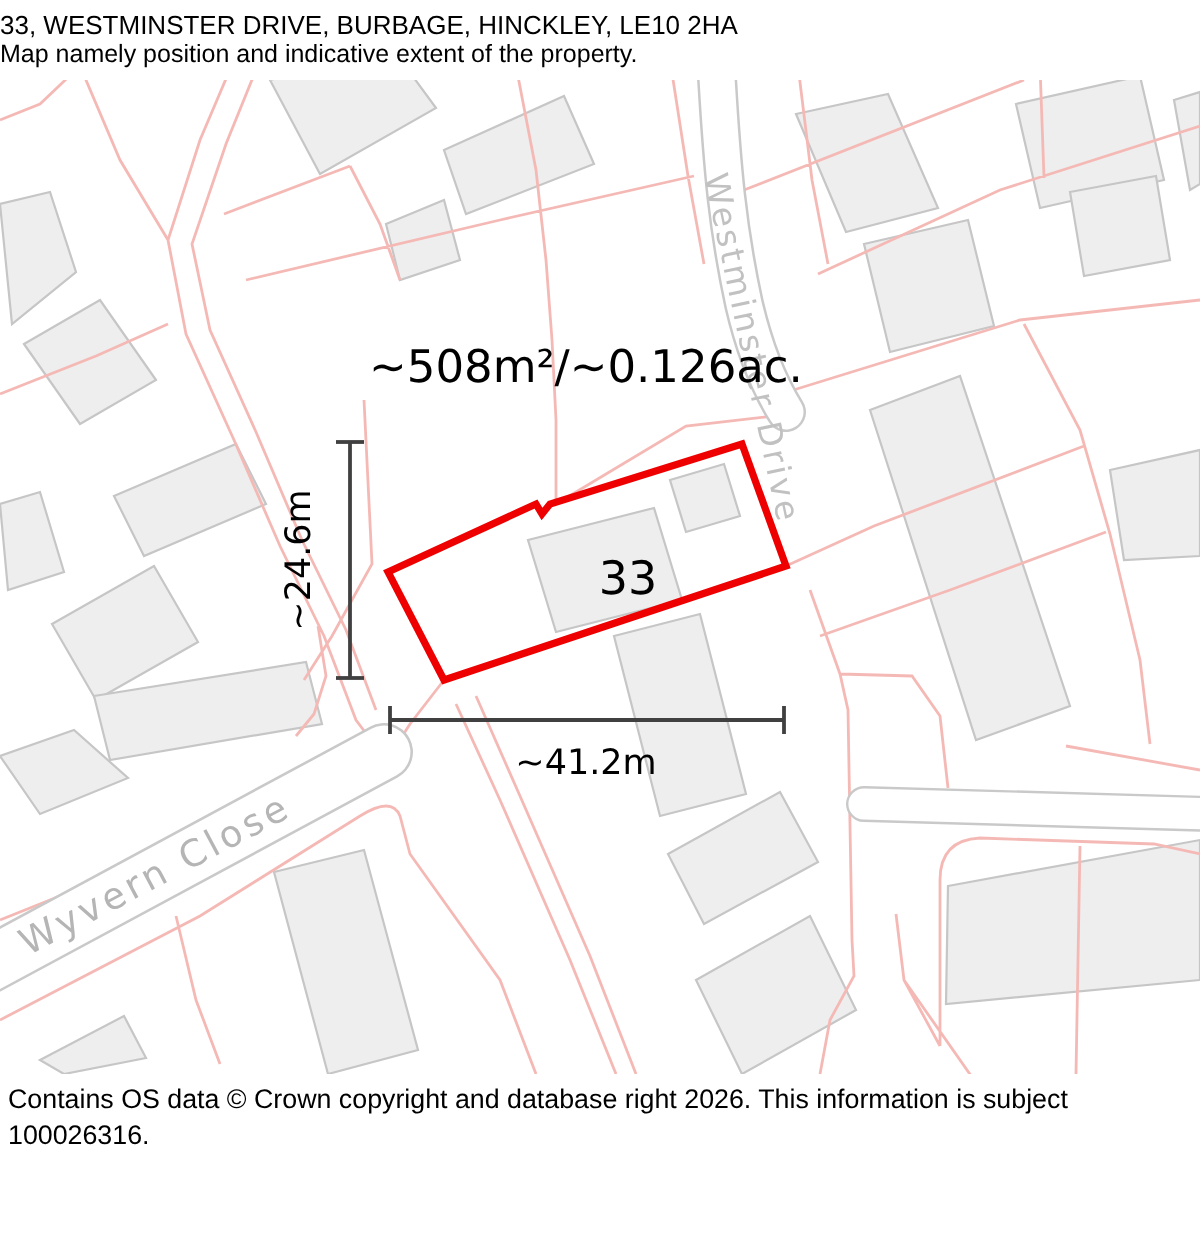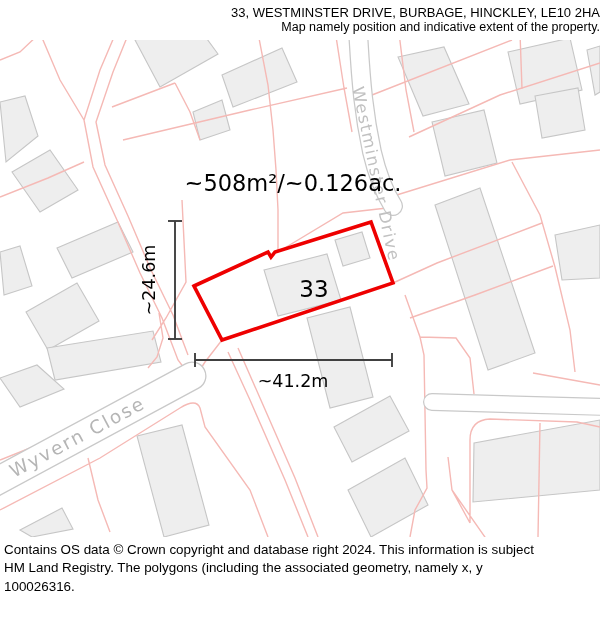--- a/index.html
+++ b/index.html
@@ -1,20 +1,20 @@
 <!DOCTYPE html>
 <html><head>
 <meta charset="utf-8">
 <style>
   html,body{margin:0;padding:0;}
   body{
     width:600px;height:625px;background:#ffffff;overflow:hidden;position:relative;
     font-family:"Liberation Sans", sans-serif;color:#000;
   }
-  .header{position:absolute;top:0;left:0;width:600px;height:40px;text-align:right;background:#fff;}
+  .header{position:absolute;top:0;left:0;width:600px;height:40px;text-align:left;background:#fff;}
   .header .title{font-size:13px;line-height:15px;padding-top:5px;letter-spacing:0;}
   .header .subtitle{font-size:12.5px;line-height:15px;}
   .map-wrap{position:absolute;top:40px;left:0;width:600px;height:497px;background:#fff;}
   svg{display:block;}
   svg text{font-family:"DejaVu Sans", sans-serif;}
   .footer{
     position:absolute;top:541px;left:4px;width:592px;
     font-size:13.4px;line-height:18.4px;color:#000;text-align:left;
   }
 </style>
@@ -127,16 +127,15 @@
     <line x1="392" y1="313" x2="392" y2="327"></line>
   </g>
   <text x="293" y="347" font-size="17.5" fill="#000" text-anchor="middle">~41.2m</text>
 
   <text x="293" y="151" font-size="22.5" fill="#000" text-anchor="middle">~508m²/~0.126ac.</text>
   <text x="314" y="257" font-size="23" fill="#000" text-anchor="middle">33</text>
 </svg>
 </div>
 
 <div class="footer">
-  <div>Contains OS data © Crown copyright and database right 2024. This information is subject</div>
-  <div>HM Land Registry. The polygons (including the associated geometry, namely x, y</div>
+  <div>Contains OS data © Crown copyright and database right 2026. This information is subject</div>
   <div>100026316.</div>
 </div>
 
 </body></html>

